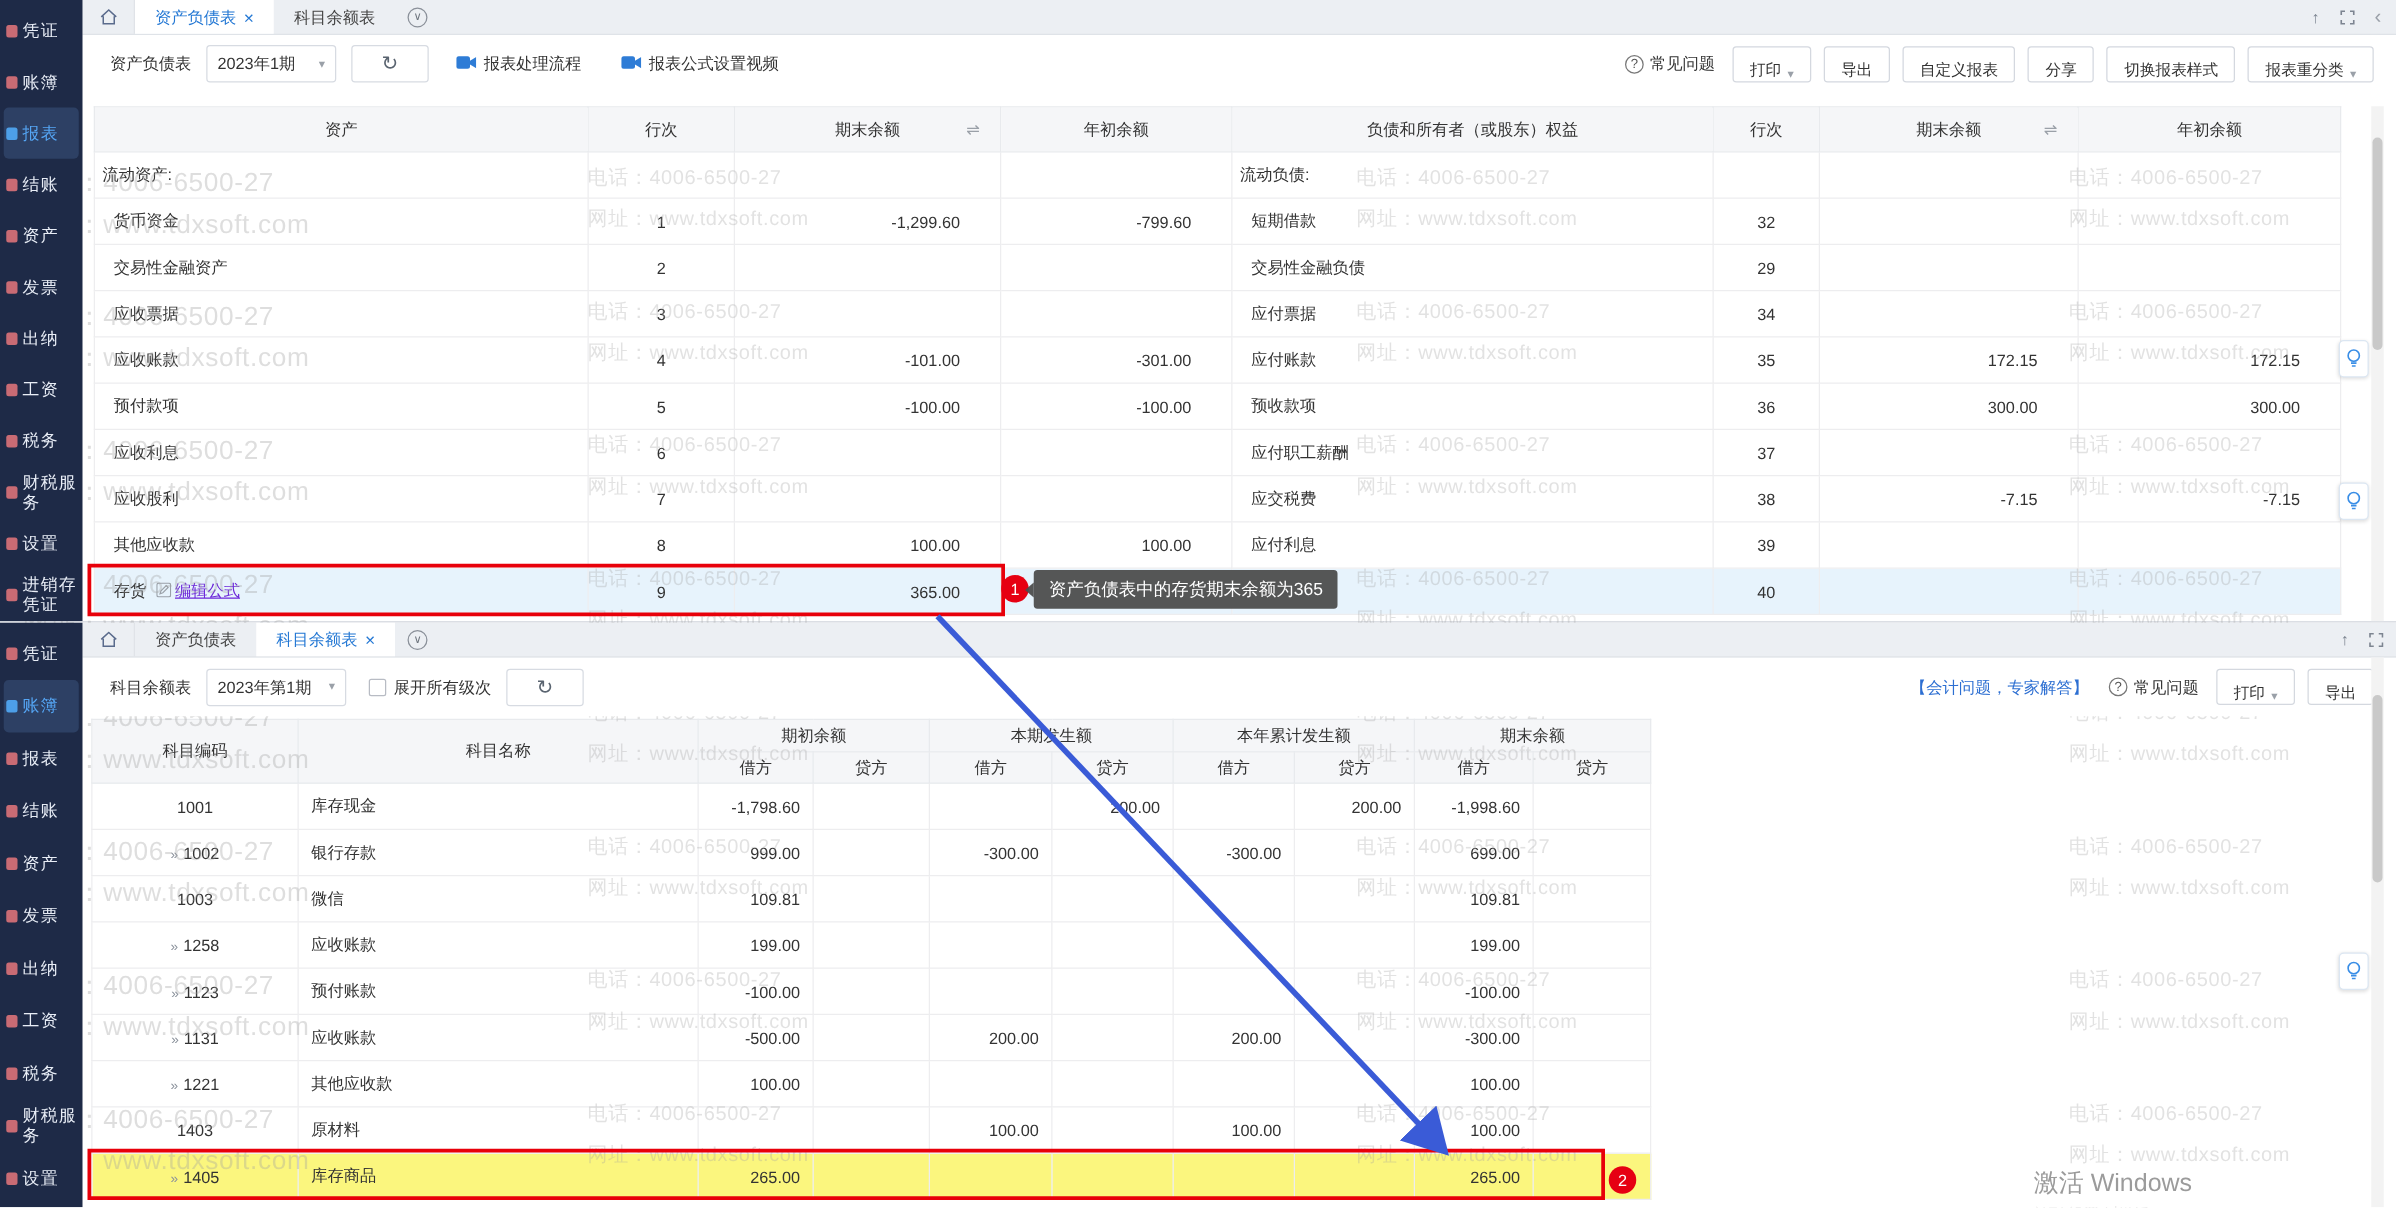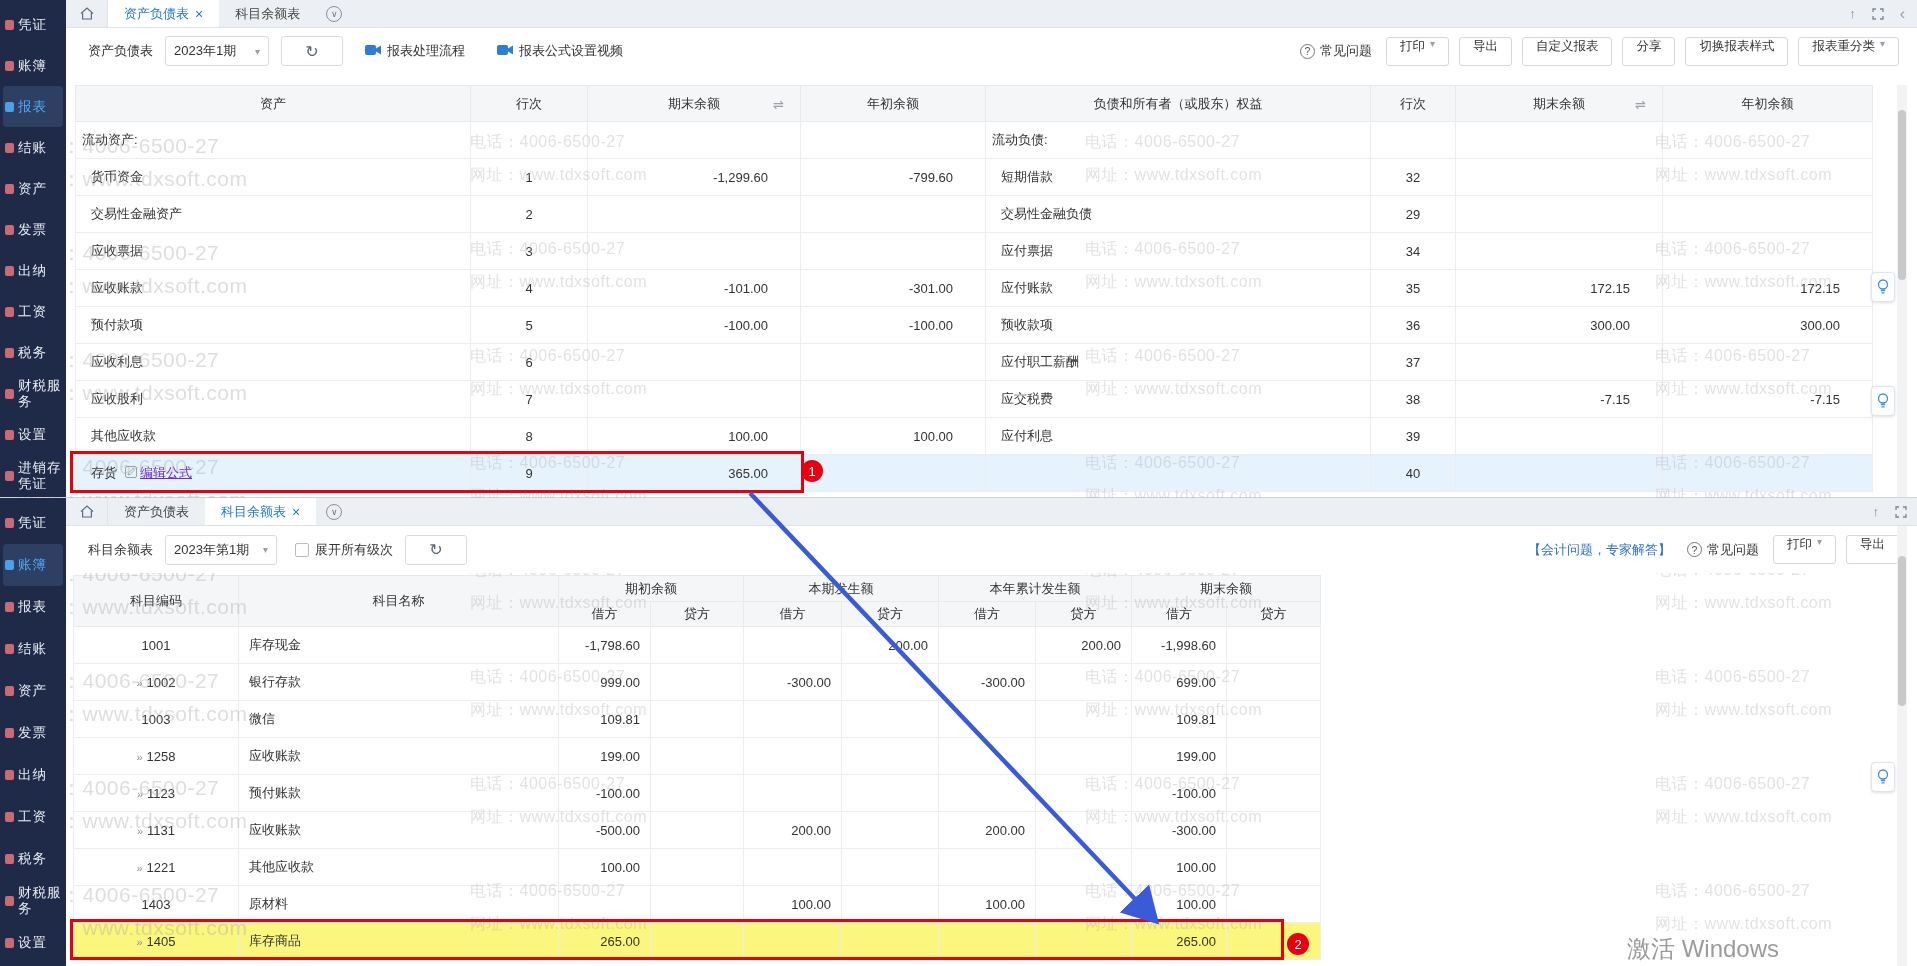--- a/index.html
+++ b/index.html
@@ -35,21 +35,21 @@
 #panel2 .toolbar{height:47px}
 .rp-label{flex:none}
 .select{width:104px;height:30px;border:1px solid #d7dbe2;border-radius:3px;display:flex;align-items:center;justify-content:space-between;padding:0 8px;background:#fff;cursor:pointer}
 #panel2 .select{width:112px}
 .caret{color:#9aa0a8;font-size:10px}
 .refresh-btn{width:62px;height:30px;border:1px solid #d7dbe2;border-radius:3px;background:#fff;color:#5a6470;font-size:16px;cursor:pointer;display:flex;align-items:center;justify-content:center}
 .vlink{display:flex;align-items:center;gap:6px;color:#333;cursor:pointer;margin-left:10px}
 .checkbox-wrap{display:flex;align-items:center;gap:6px;margin-left:6px;cursor:pointer}
 .checkbox{width:14px;height:14px;border:1px solid #b8bcc4;border-radius:2px;background:#fff}
 .right-tools{margin-left:auto;display:flex;align-items:center;gap:10px}
-.tb-btn{height:29px;padding:0 13px;border:1px solid #d4d8df;border-radius:3px;background:#fff;font-size:12.5px;color:#333;display:flex;align-items:flex-start;gap:5px;cursor:pointer;font-family:inherit}
+.tb-btn{height:29px;padding:0 13px;border:1px solid #d4d8df;border-radius:3px;background:#fff;font-size:12.5px;color:#333;display:flex;align-items:flex-end;gap:5px;cursor:pointer;font-family:inherit}
 .faq{display:flex;align-items:center;gap:5px;margin-right:4px;cursor:pointer}
 .qicon{width:15px;height:15px;border:1px solid #777;border-radius:50%;font-size:10.5px;display:inline-flex;align-items:center;justify-content:center;color:#555}
 .expert-link{color:#2d6fd2;cursor:pointer;margin-right:6px}
 
 table{border-collapse:collapse;table-layout:fixed;font-size:13px;color:#333;background:transparent}
 .bs-table{position:absolute;left:75px;top:85px;width:1797px}
 .bs-table th{height:36px;background:#f5f6f8;font-weight:normal;border:1px solid #e8eaed;position:relative}
 .bs-table td{height:37px;border:1px solid #ededef}
 .ab-table{position:absolute;left:73px;top:77px;width:1247px}
 .ab-table th{background:#f5f6f8;font-weight:normal;border:1px solid #e8eaed}
@@ -89,21 +89,21 @@
 #arrow-svg{position:absolute;left:0;top:0;z-index:101;pointer-events:none}
 
 .lamp{position:absolute;width:24px;height:30px;background:#fff;border:1px solid #dbe6f2;border-radius:4px;box-shadow:0 1px 3px rgba(0,0,0,.12);z-index:70;display:flex;align-items:center;justify-content:center;cursor:pointer}
 .vscroll{position:absolute;width:10px;background:#f3f3f3;z-index:65}
 .vthumb{position:absolute;left:1px;width:8px;background:#c9c9c9;border-radius:4px;cursor:pointer}
 #vs1{left:1897px;top:85px;height:412px}
 #vs1 .vthumb{top:25px;height:170px}
 #vs2{left:1897px;top:525px;height:441px}
 #vs2 .vthumb{top:30px;height:150px}
 .activate{position:absolute;left:1627px;top:933px;z-index:96;color:#9b9b9b}
-.activate .l1{font-size:24px}
+.activate .l1{font-size:20px}
 .activate .l2{font-size:12px;margin-top:3px;color:#ababab}
 </style>
 </head>
 <body>
 
 <div class="screen">
 
   <section class="panel" id="panel1">
     <aside class="sidebar" id="sidebar-1">
         <div class="sb-item">
@@ -697,20 +697,21 @@
   <svg id="arrow-svg" width="1917" height="966">
     <defs>
       <marker id="ah" markerWidth="9" markerHeight="9" refX="6" refY="4.5" orient="auto">
         <path d="M0,0 L8,4.5 L0,9 z" fill="#3a5bd7"></path>
       </marker>
     </defs>
     <line x1="750" y1="493" x2="1153" y2="918" stroke="#3a5bd7" stroke-width="4.5" marker-end="url(#ah)"></line>
   </svg>
 
   <div class="badge" id="badge1">1</div>
+  <div class="tooltip" id="tooltip1">资产负债表中的存货期末余额为365</div>
   <div class="badge" id="badge2">2</div>
 
   <div class="activate">
     <div class="l1">激活 Windows</div>
     <div class="l2">转到"设置"以激活 Windows。</div>
   </div>
 
 </div>
 
 </body></html>

